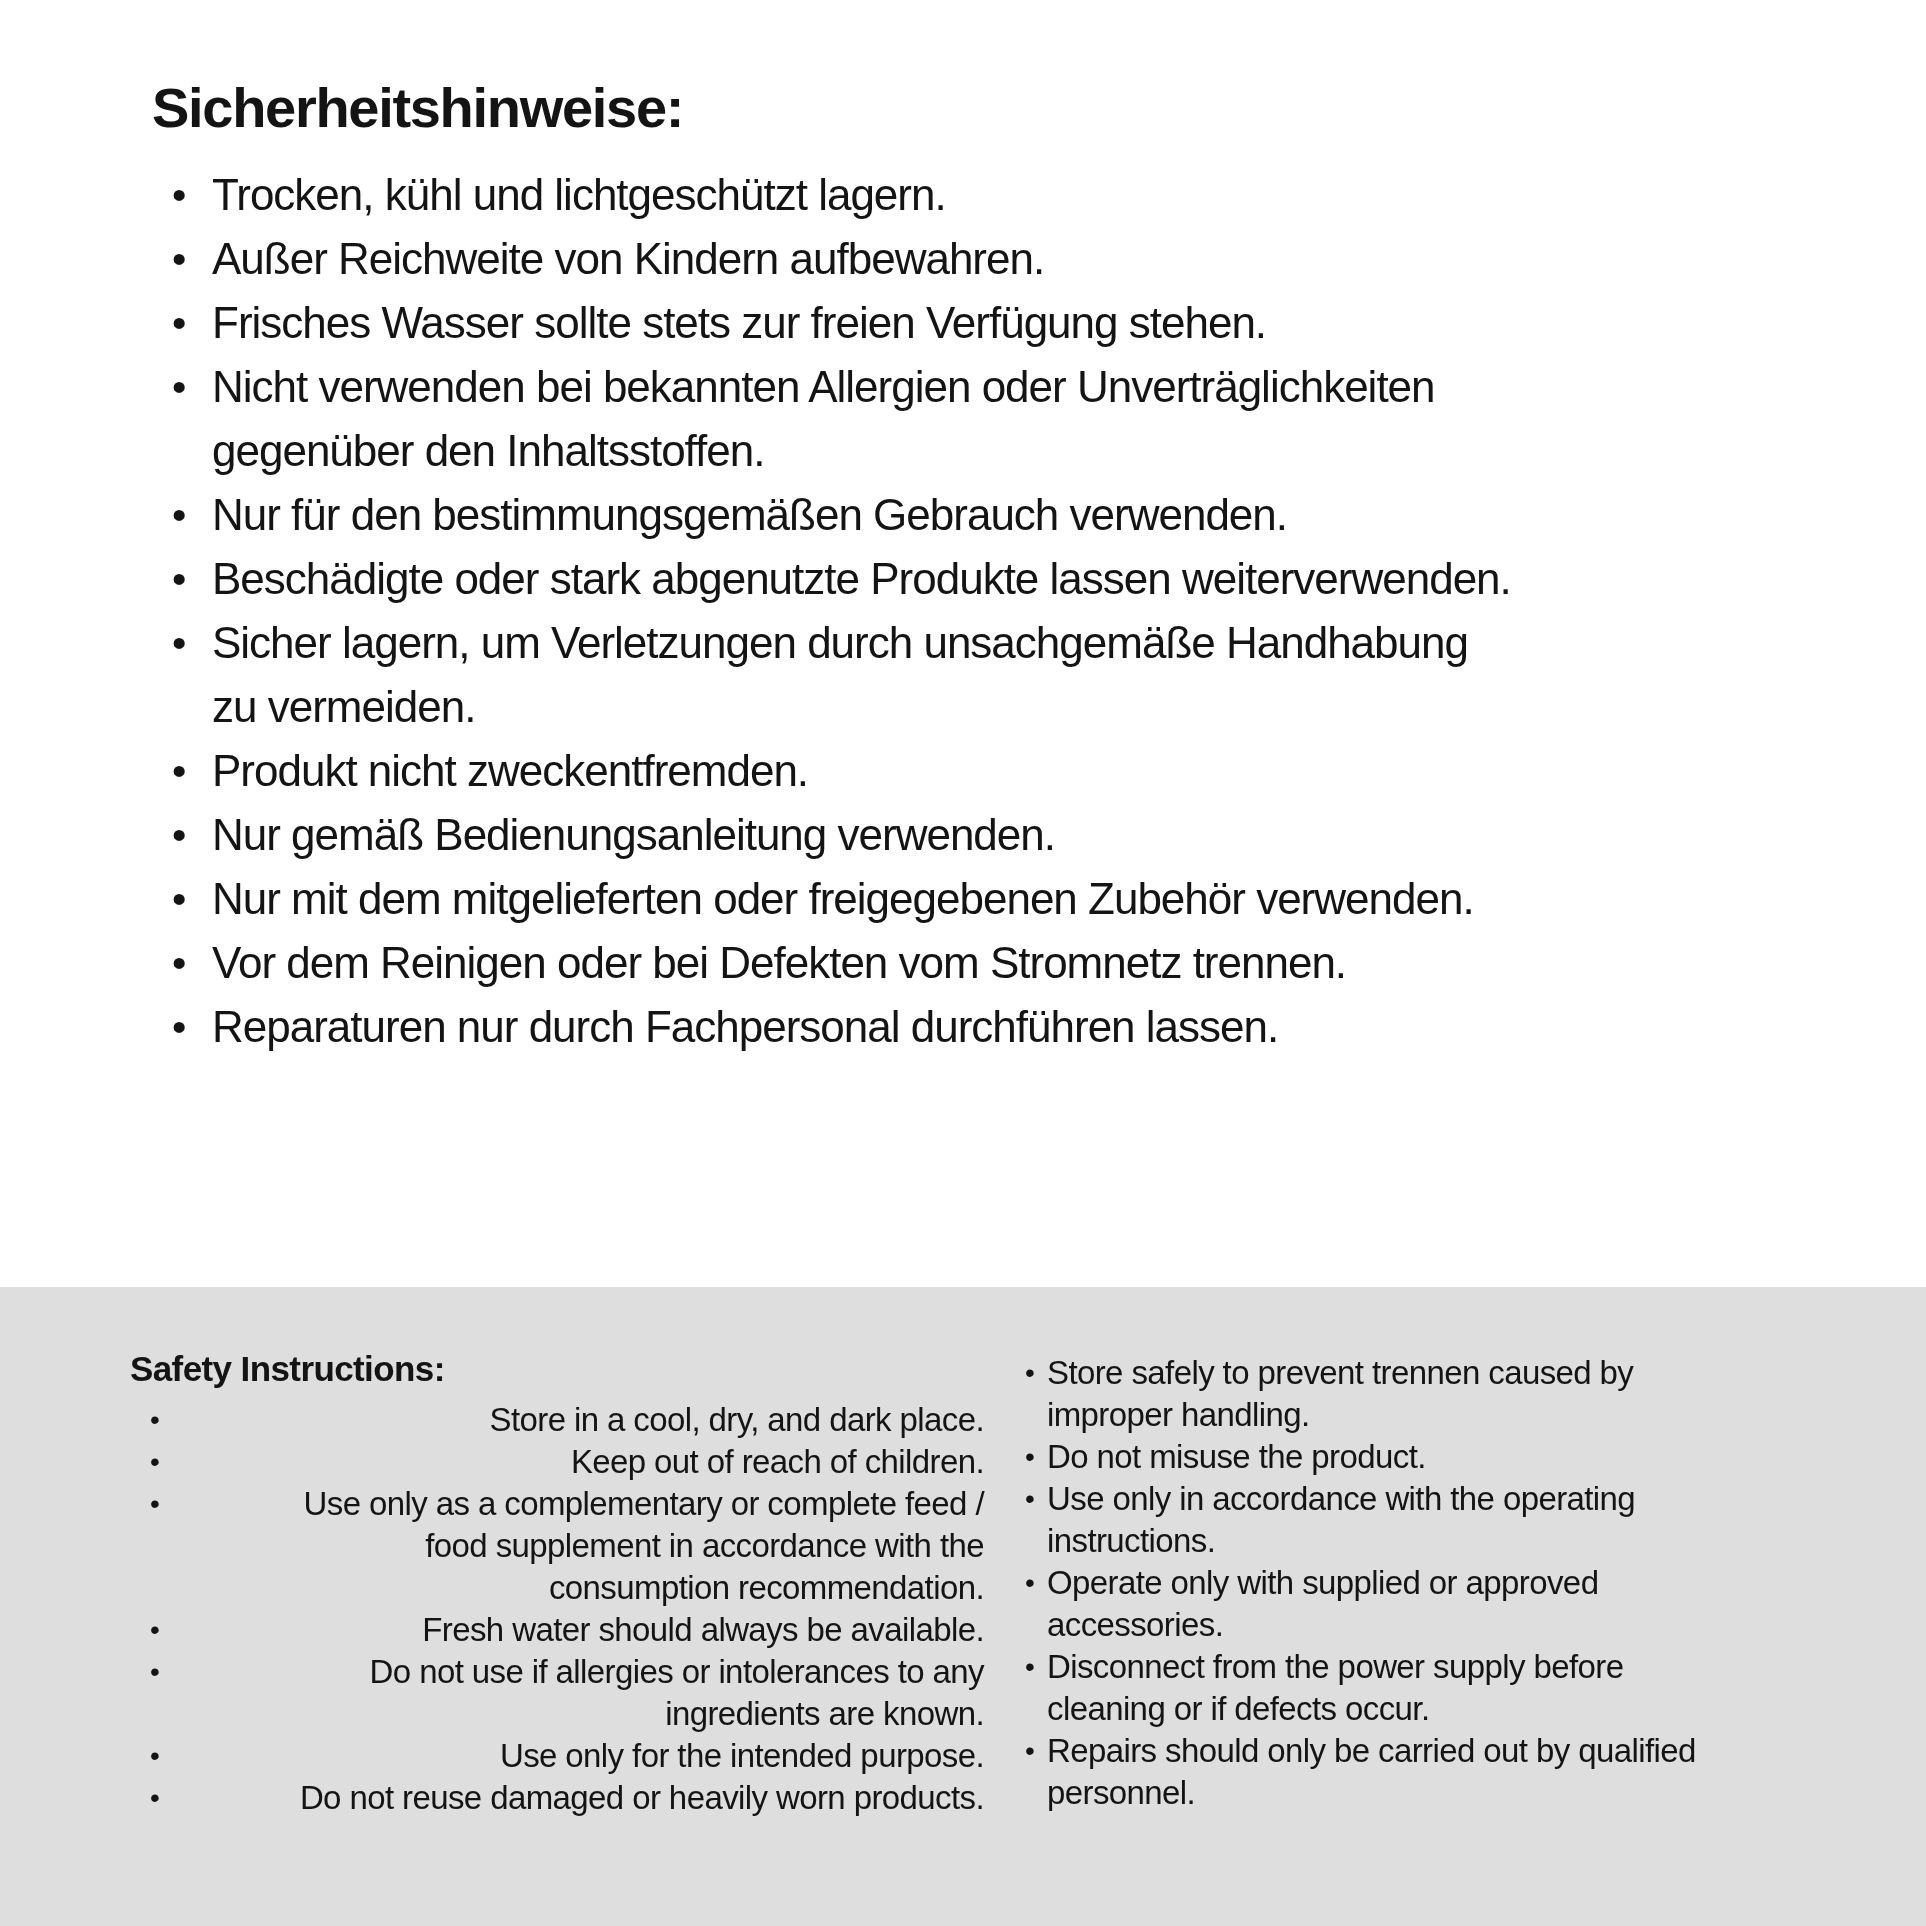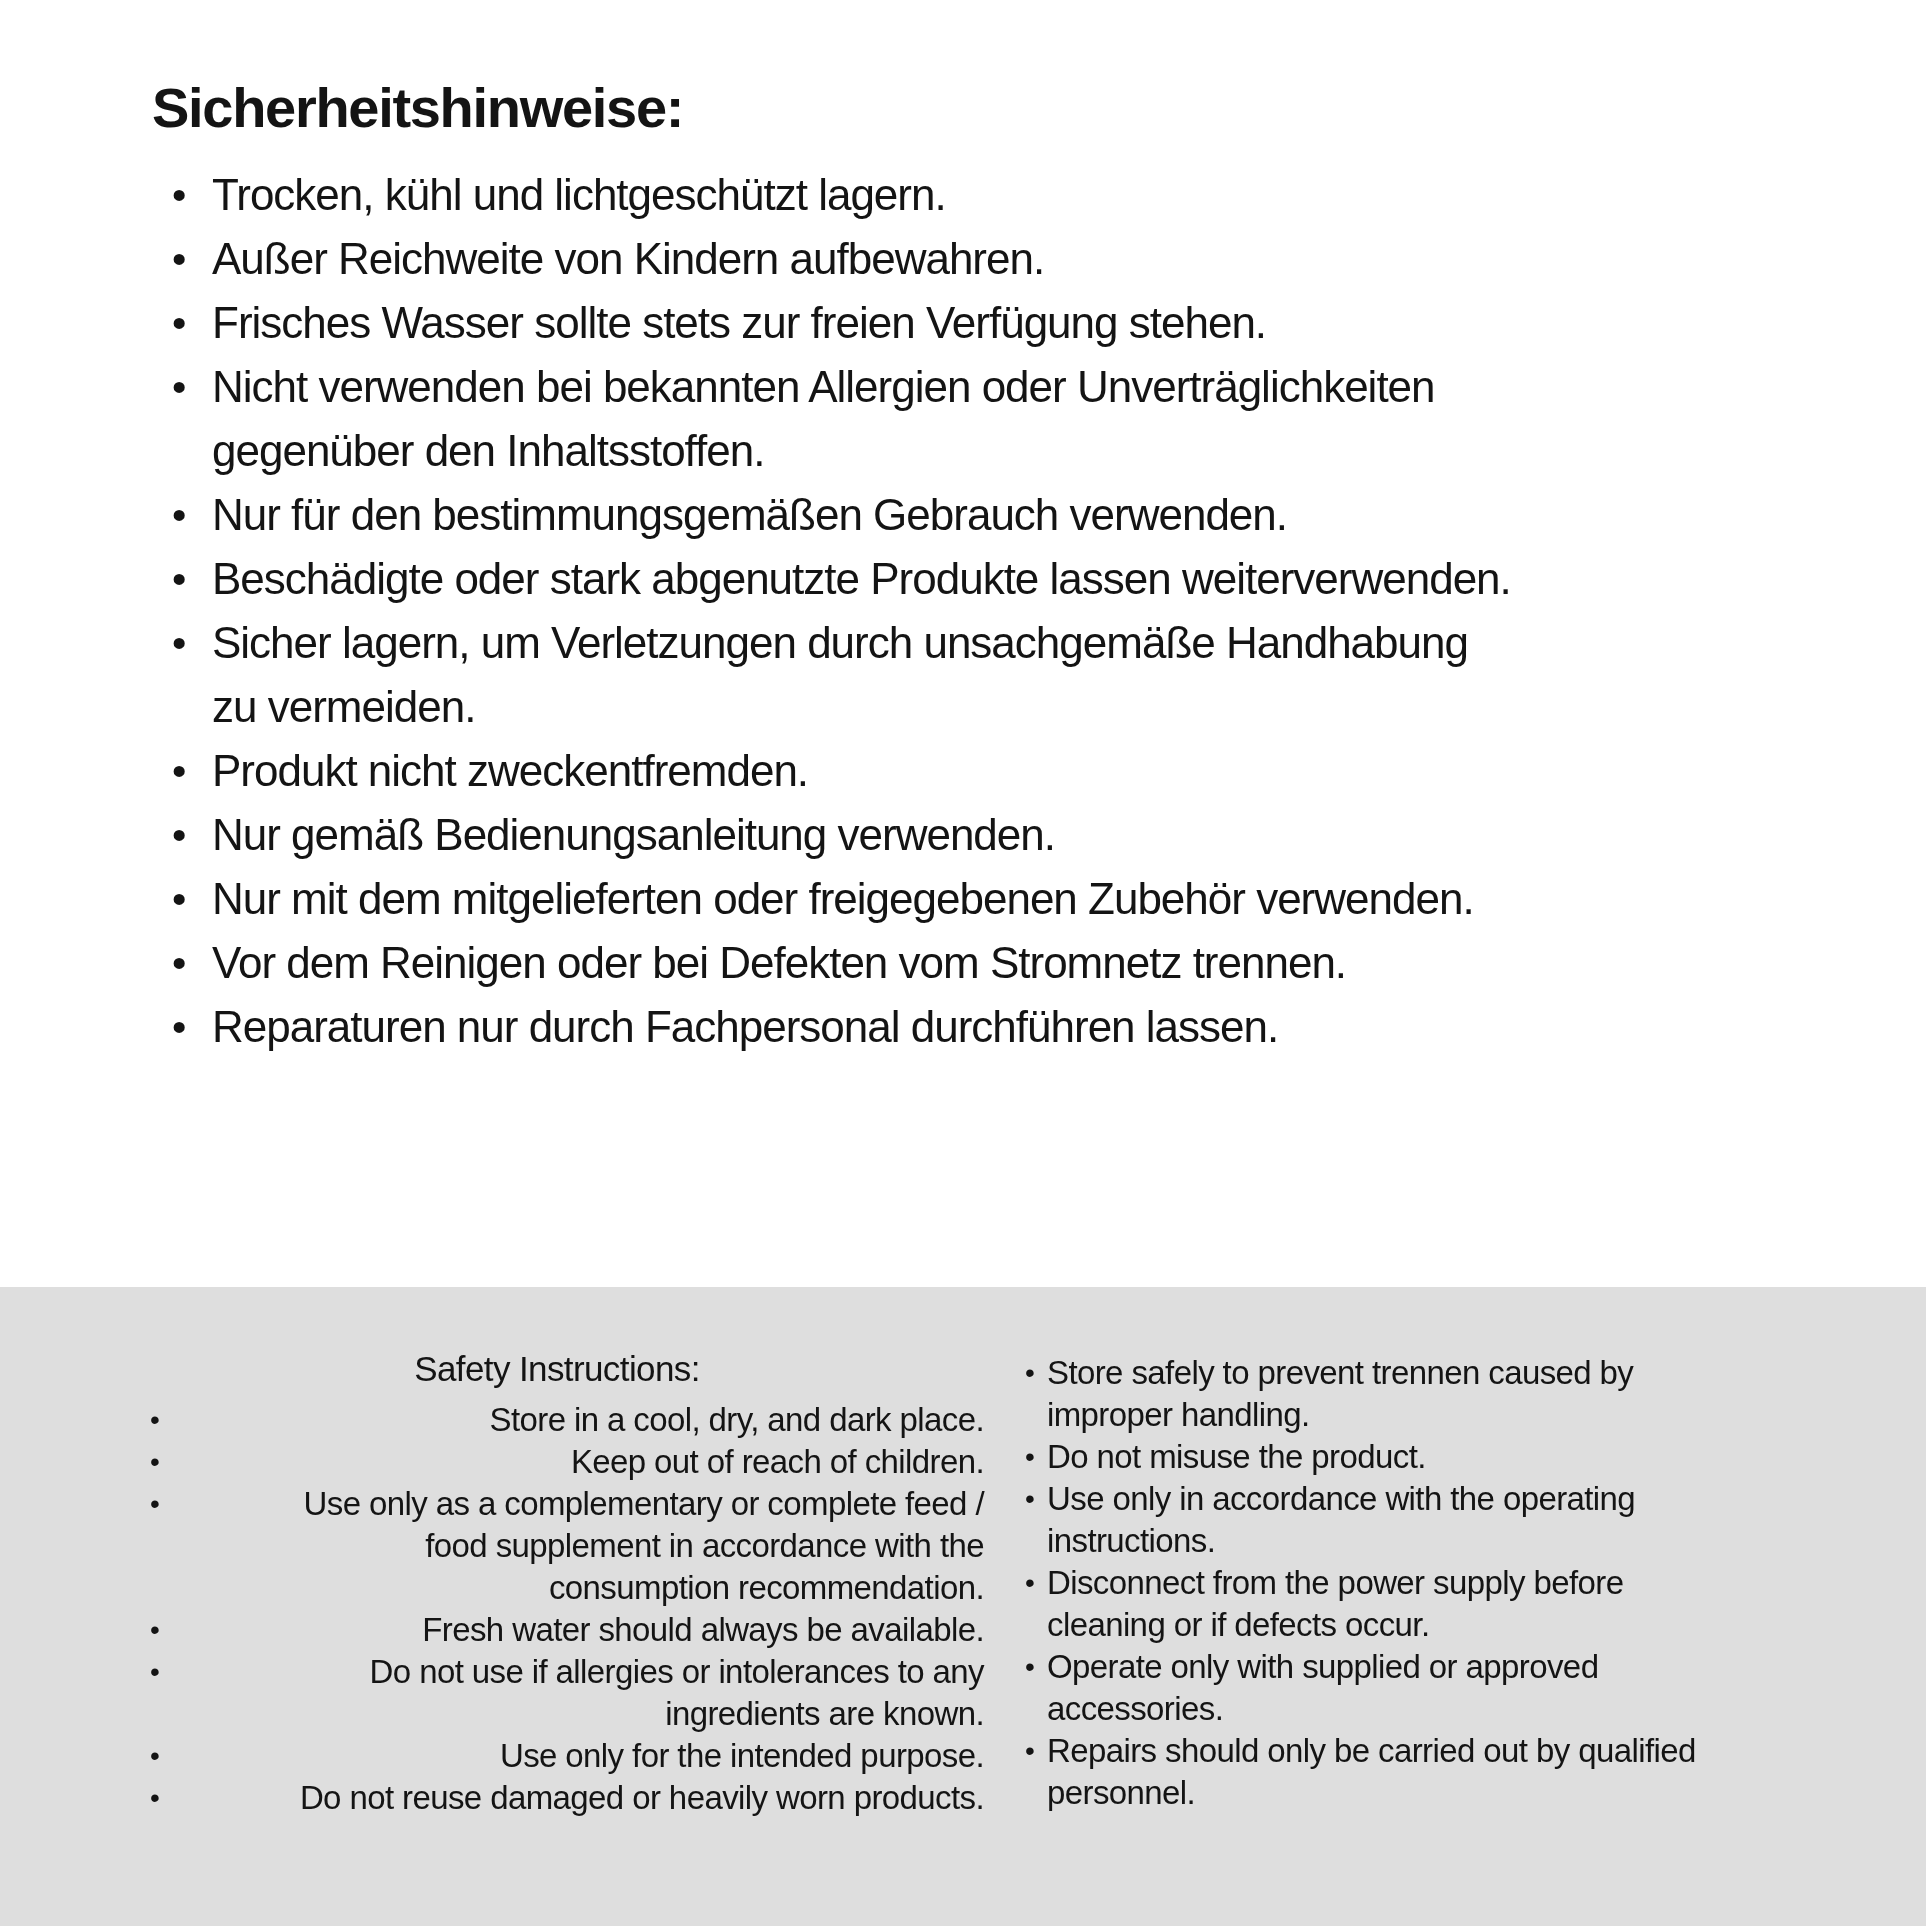--- a/index.html
+++ b/index.html
@@ -51,23 +51,22 @@
   
   .en{
     position:absolute;left:0;top:1287px;width:1926px;height:639px;
     background:var(--footer-bg);
   }
   .en .col{position:absolute;}
   .col-left{left:130px;top:60px;width:854px;}
   .col-right{left:1047px;top:65px;width:867px;}
   .en h2{
     margin:0;
-    font-size:35px;line-height:44px;font-weight:400;
+    font-size:35px;line-height:44px;font-weight:700;
     letter-spacing:-0.6px;
-    text-align:center;
   }
   .en ul{
     list-style:none;
     margin:0;padding:0;
   }
   .col-left ul{margin:8.3px 0 0 42px;text-align:right;}   
   .col-right ul{margin:0;}
   .en li{
     position:relative;
     font-size:33px;line-height:42px;
@@ -145,25 +144,25 @@
       <ul>
 
           <li>Store safely to prevent trennen caused by
 improper handling.</li>
 
           <li>Do not misuse the product.</li>
 
           <li>Use only in accordance with the operating
 instructions.</li>
 
+          <li>Operate only with supplied or approved
+accessories.</li>
+
           <li>Disconnect from the power supply before
 cleaning or if defects occur.</li>
-
-          <li>Operate only with supplied or approved
-accessories.</li>
 
           <li>Repairs should only be carried out by qualified
 personnel.</li>
         </ul>
     </div>
   </section>
 
 </main>
 
 

